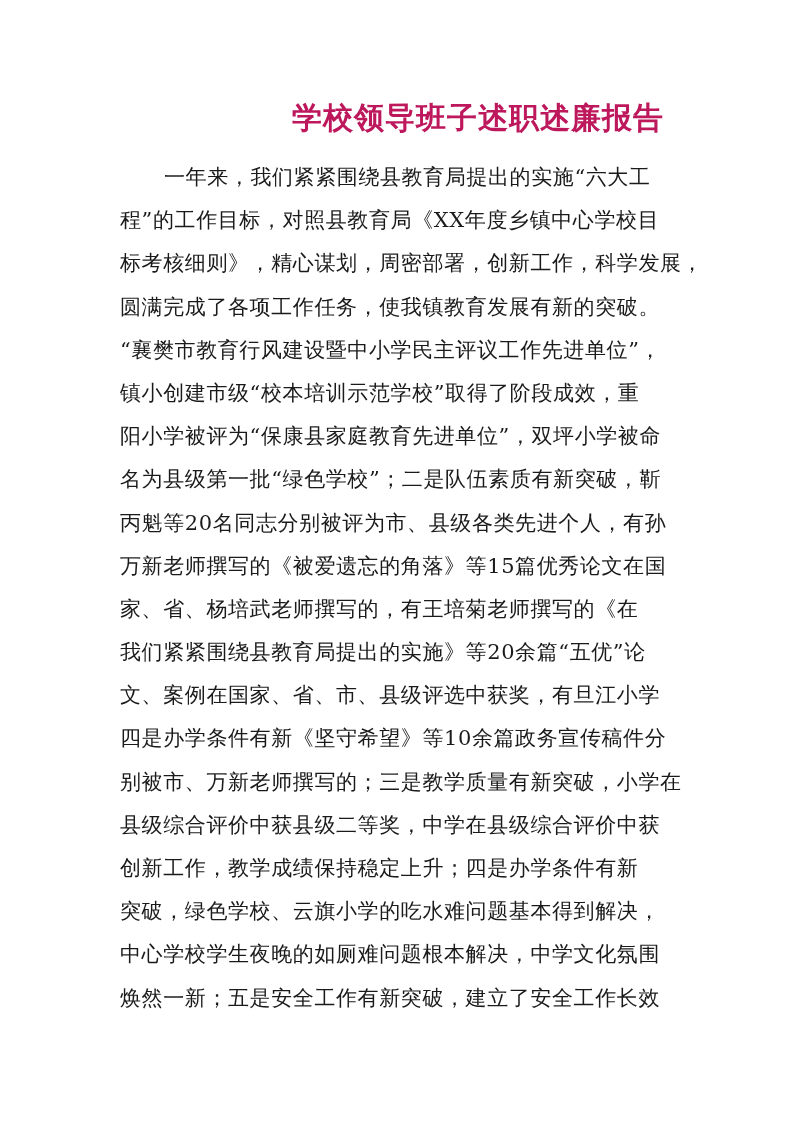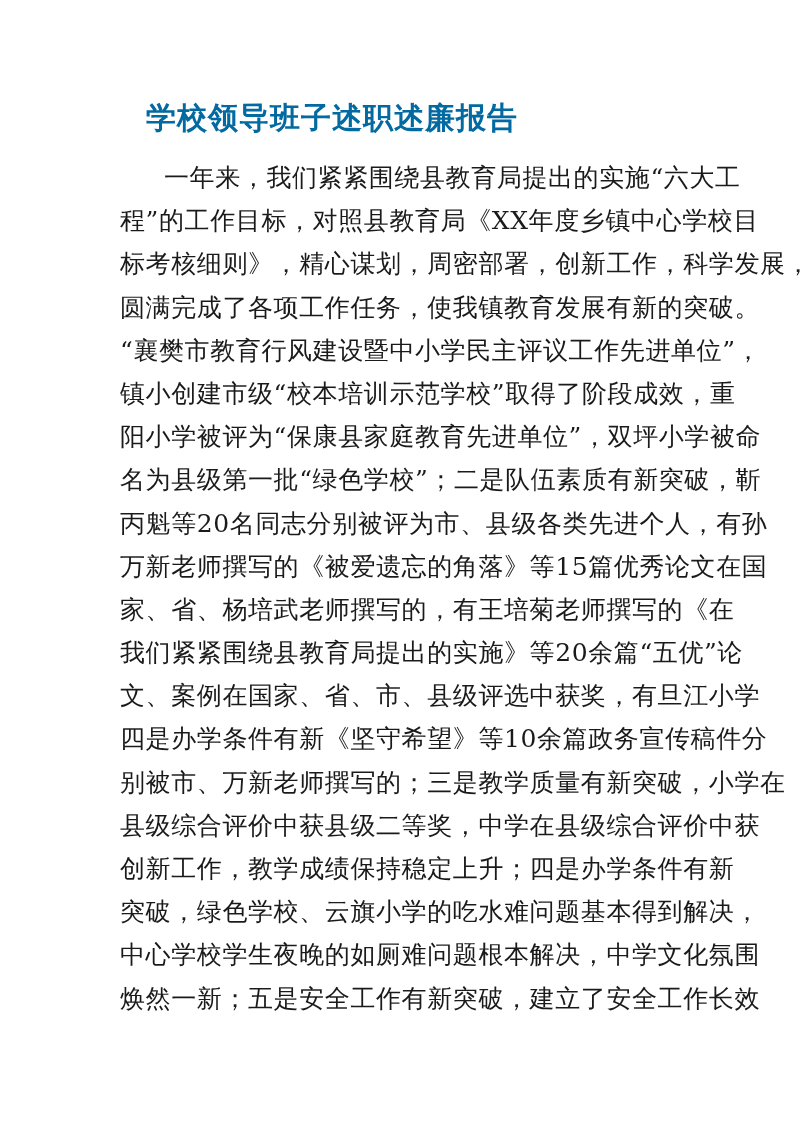--- a/index.html
+++ b/index.html
@@ -20,36 +20,36 @@
       top: 0;
       width: 800px;
       height: 1132px;
       background: #ffffff;
     }
     .title {
       position: absolute;
       left: 0;
       top: 97px;
       width: 664px;
-      text-align: center;
+      text-align: right;
       font-family: "DejaVu Sans", sans-serif;
       font-weight: bold;
       font-size: 30px;
       line-height: 42px;
       letter-spacing: 1px;
-      color: #0369a1;
+      color: #be185d;
       margin: 0;
     }
     .body-text {
       position: absolute;
       left: 120px;
       top: 156px;
       width: 580px;
       font-family: "DejaVu Serif", serif;
-      font-size: 25px;
+      font-size: 21px;
       color: #1a1a1a;
     }
     .line {
       height: 43.2px;
       line-height: 43.2px;
       white-space: nowrap;
       letter-spacing: 0.6px;
     }
     .line.indent {
       padding-left: 44px;

